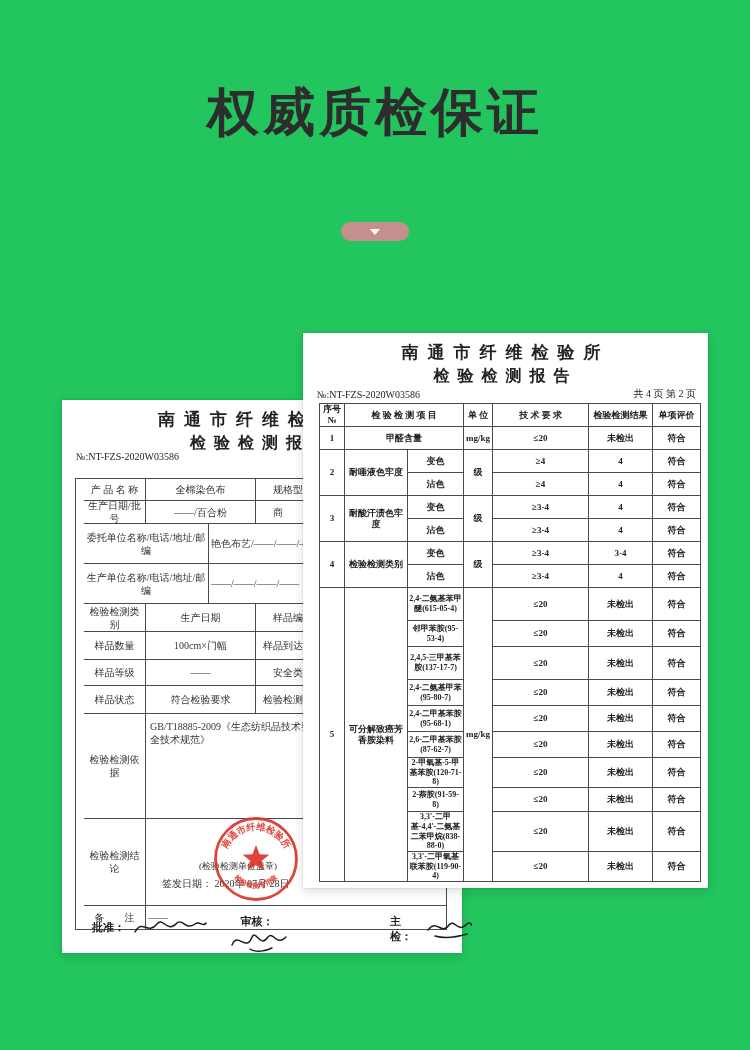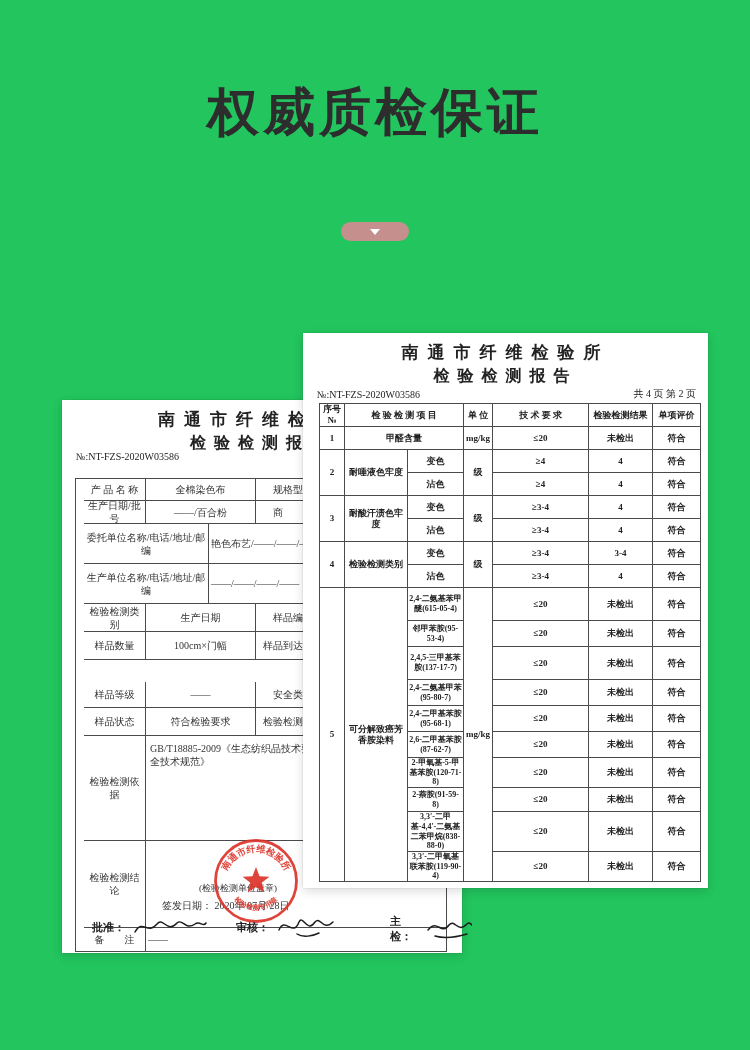--- a/index.html
+++ b/index.html
@@ -32,21 +32,21 @@
   .lc{border-right:1px solid #4a4a4a;box-sizing:border-box;display:flex;align-items:center;
       justify-content:center;text-align:center;padding:1px 2px;line-height:1.3;}
   .lc:last-child{border-right:none;}
   .lc.left{justify-content:flex-start;text-align:left;}
   .lc.topleft{align-items:flex-start;justify-content:flex-start;text-align:left;padding:6px 4px;
       white-space:pre-line;}
   .w62{width:62px;flex:none;} .w110{width:110px;flex:none;} .w75{width:75px;flex:none;}
   .w115{width:115px;flex:none;} .w125{width:125px;flex:none;} .w237{width:237px;flex:none;}
   .w300{width:300px;flex:none;}
   .h22{height:22px;} .h23{height:23px;} .h40{height:40px;} .h28{height:28px;}
-  .h26{height:26px;margin-top:22px;} .h104{height:105px;} .h87{height:87px;}
+  .h26{height:26px;} .h104{height:105px;} .h87{height:87px;}
   .concl-cell{position:relative;}
   .stamp-note{position:absolute;left:53px;top:42px;font-size:9px;color:#333;}
   .issue-date{position:absolute;left:16px;top:58px;font-size:10px;color:#333;}
   .stamp{position:absolute;left:66px;top:-4px;width:88px;height:88px;opacity:.92;}
   
   .sig-row{position:absolute;left:0;top:514px;width:400px;height:36px;}
   .sig{position:absolute;display:flex;align-items:center;font-size:11px;font-weight:700;color:#222;}
   .sig svg{margin-left:4px;}
   
   .rdoc{left:303px;top:333px;width:405px;height:555px;z-index:2;}
@@ -156,21 +156,21 @@
       </div>
     </div>
 
     <div class="sig-row">
       <div class="sig" style="left:30px;">
         <span>批准：</span>
         <svg width="80" height="26">
           <path d="M6,18 C14,4 18,22 28,10 C34,2 38,20 48,9 C54,4 56,17 66,10 C71,6 74,14 77,9" stroke="#1d1d1d" fill="none" stroke-width="1.5" stroke-linecap="round"></path>
         </svg>
       </div>
-      <div class="sig" style="left:174px;">
+      <div class="sig" style="left:160px;flex-direction:column;">
         <span>审核：</span>
         <svg width="66" height="26">
           <path d="M6,16 C12,2 20,24 26,8 C30,0 34,20 42,8 C48,2 50,18 60,8 M24,20 C30,24 40,22 46,19" stroke="#1d1d1d" fill="none" stroke-width="1.5" stroke-linecap="round"></path>
         </svg>
       </div>
       <div class="sig" style="left:328px;">
         <span>主检：</span>
         <svg width="56" height="26">
           <path d="M5,14 C14,2 18,20 26,9 C32,2 34,18 44,8 C48,4 50,14 53,10 M12,20 C22,23 34,21 44,18" stroke="#1d1d1d" fill="none" stroke-width="1.5" stroke-linecap="round"></path>
         </svg>

